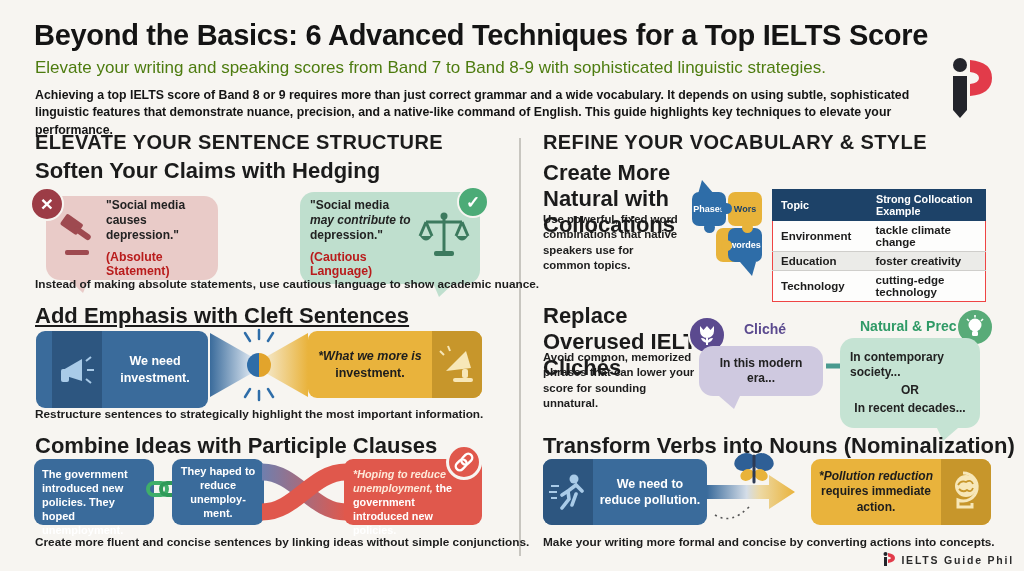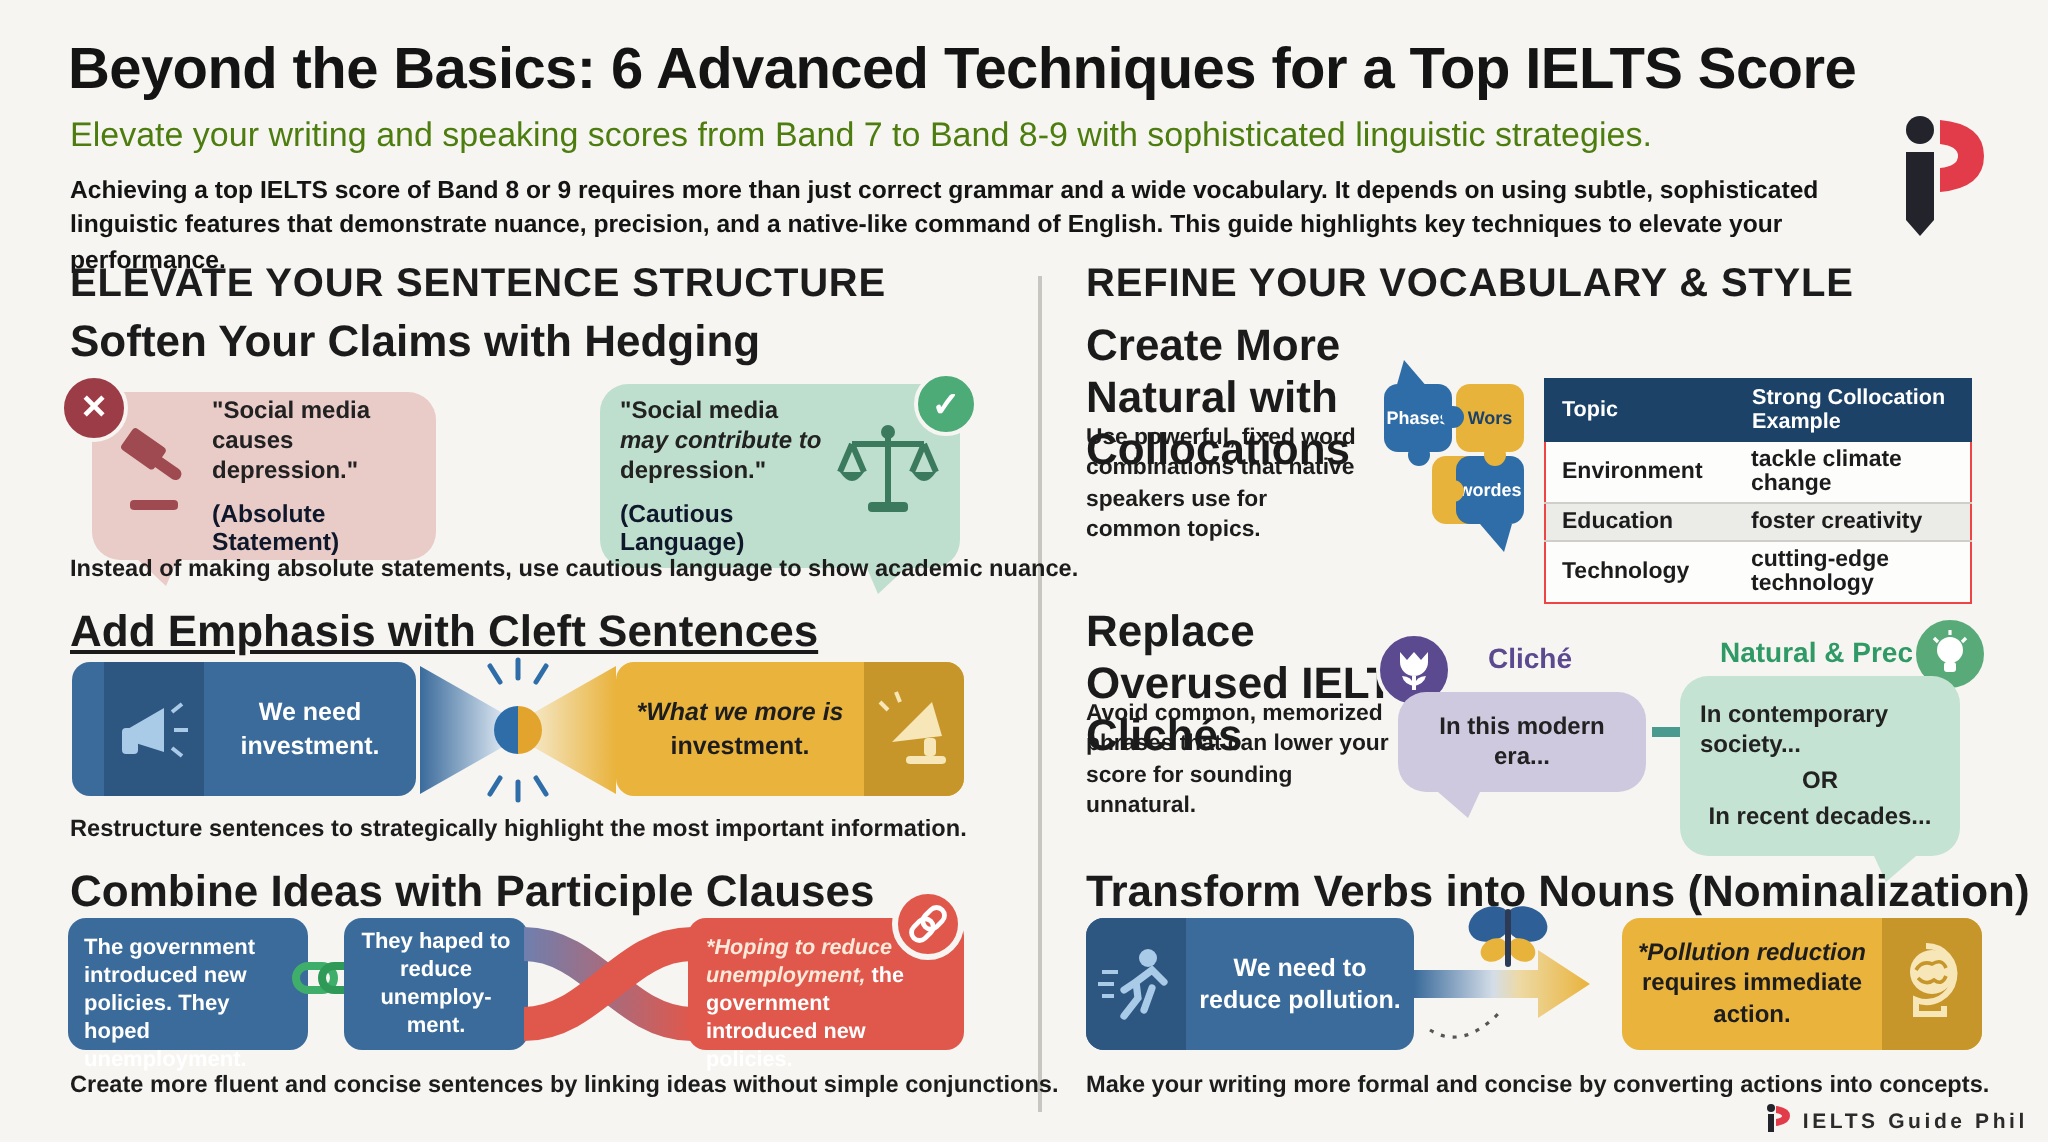--- a/index.html
+++ b/index.html
@@ -20,21 +20,21 @@
   .bubble::after{content:"";position:absolute;bottom:-13px;width:0;height:0;
                  border-left:15px solid transparent;border-right:6px solid transparent;}
   .pink{background:#e9cbc8;}   .pink::after{left:22px;border-top:14px solid #e9cbc8;}
   .mint{background:#bfdfce;}   .mint::after{right:26px;left:auto;border-top:14px solid #bfdfce;
                  border-left:6px solid transparent;border-right:15px solid transparent;}
   .lav{background:#cfc9e0;justify-content:center;} .lav::after{left:20px;border-top:13px solid #cfc9e0;}
   .mint2{background:#c5e3d3;flex-direction:column;justify-content:center;gap:3px;}
   .mint2::after{right:22px;left:auto;border-top:13px solid #c5e3d3;
                  border-left:6px solid transparent;border-right:15px solid transparent;}
   .bq{font-size:12px;font-weight:600;line-height:1.25;color:#222;}
-  .blab{font-size:12.3px;font-weight:600;margin-top:7px;color:#0f172a;}
+  .blab{font-size:12.3px;font-weight:600;margin-top:7px;color:#b91c1c;}
   .badge{border-radius:50%;display:flex;align-items:center;justify-content:center;
          color:#fff;border:2.5px solid #f7f5f1;box-sizing:border-box;font-weight:700;}
   
   .bluebox{background:#3a6b9b;border-radius:9px;display:flex;overflow:hidden;box-sizing:border-box;}
   .icon-panel{background:#2d5680;display:flex;align-items:center;justify-content:center;flex:0 0 auto;}
   .goldbox{background:#e9b33c;border-radius:9px;display:flex;overflow:hidden;box-sizing:border-box;}
   .gold-panel{background:#c7962b;display:flex;align-items:center;justify-content:center;flex:0 0 auto;}
   .boxtext{flex:1;display:flex;align-items:center;justify-content:center;text-align:center;
            color:#fff;font-size:12.5px;font-weight:600;line-height:1.3;padding:4px 6px;}
   .goldtext{color:#1d1d1d;}
@@ -119,21 +119,21 @@
         <rect x="16" y="42" width="20" height="5" rx="2" fill="#3c7a5e"></rect>
       </svg>
     </span>
   </div>
   <div class="abs badge" style="left:457px;top:186px;width:32px;height:32px;background:#4cab77;font-size:17px;">✓</div>
 
   <div class="abs caption" style="left:35px;top:277px;">Instead of making absolute statements, use cautious language to show academic nuance.</div>
 
   <div class="abs sub-h" style="left:35px;top:303px;text-decoration:underline;">Add Emphasis with Cleft Sentences</div>
 
-  <div class="abs bluebox" style="left:36px;top:331px;width:172px;height:67px;padding-left:16px;">
+  <div class="abs bluebox" style="left:36px;top:331px;width:172px;height:77px;padding-left:16px;">
     <span class="icon-panel" style="width:50px;">
       <svg width="38" height="36" viewBox="0 0 38 36">
         <path d="M5 18 L24 7 L24 29 L5 23 Z" fill="#a9cbe8"></path>
         <rect x="3" y="17" width="8" height="13" rx="2" fill="#a9cbe8"></rect>
         <g stroke="#a9cbe8" stroke-width="2">
             <line x1="28" y1="9" x2="33" y2="5"></line>
             <line x1="29" y1="18" x2="36" y2="18"></line>
             <line x1="28" y1="27" x2="33" y2="31"></line>
           </g>
       </svg>

